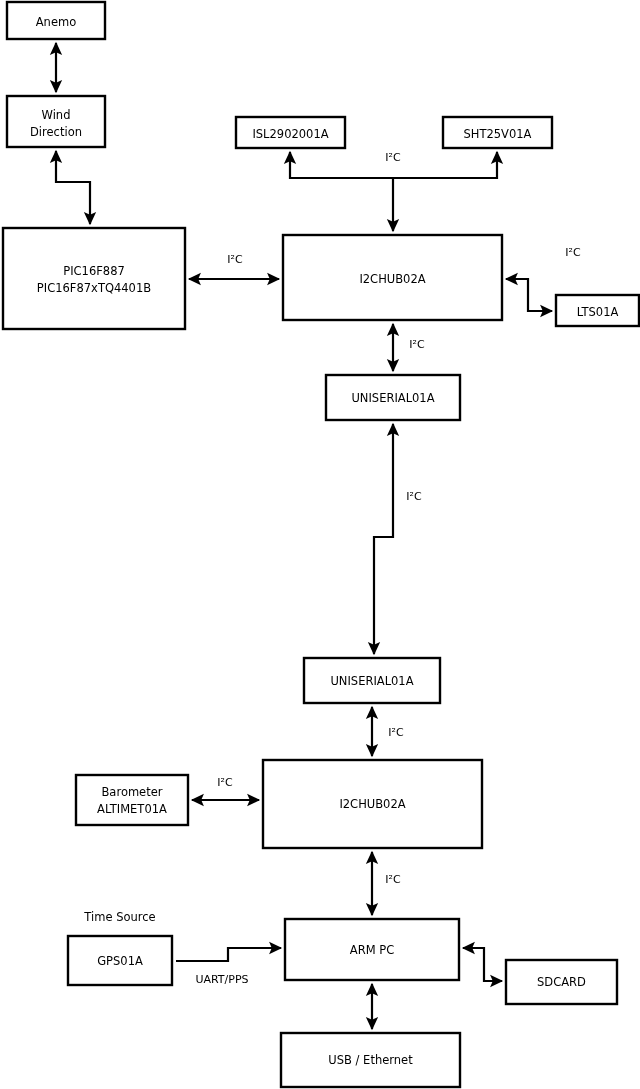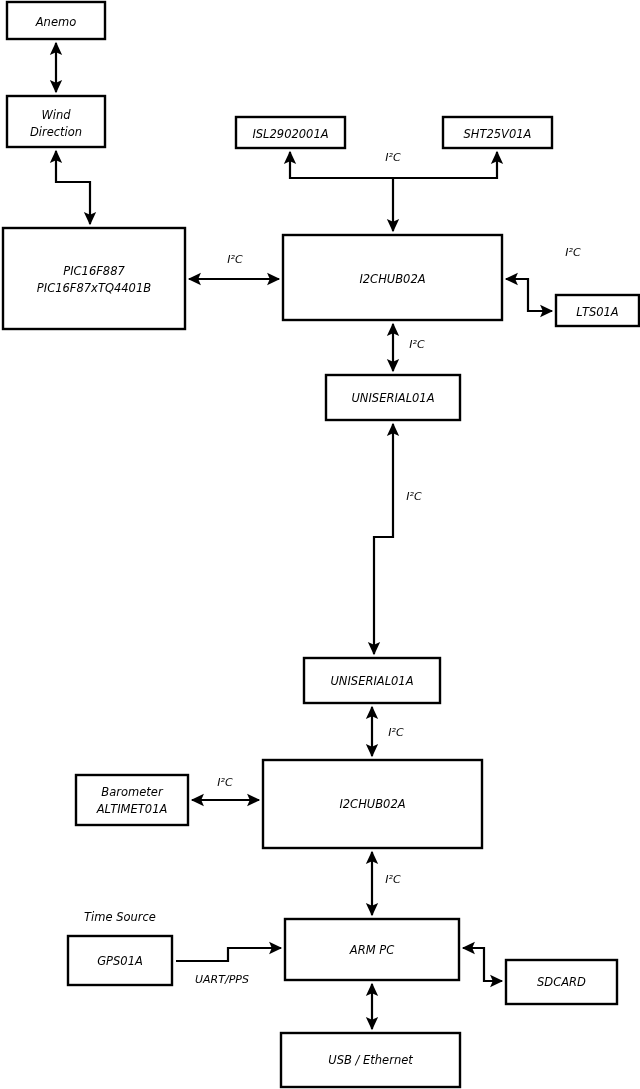--- a/index.html
+++ b/index.html
@@ -10,21 +10,20 @@
   body {
     width: 640px;
     height: 1089px;
     font-family: "DejaVu Sans", "Liberation Sans", sans-serif;
     overflow: hidden;
   }
   #diagram-root {
     position: relative;
     width: 640px;
     height: 1089px;
-    font-style: italic;
   }
   svg#diagram {
     display: block;
     width: 640px;
     height: 1089px;
   }
   .box-rect {
     fill: #ffffff;
     stroke: #000000;
     stroke-width: 2.4;

